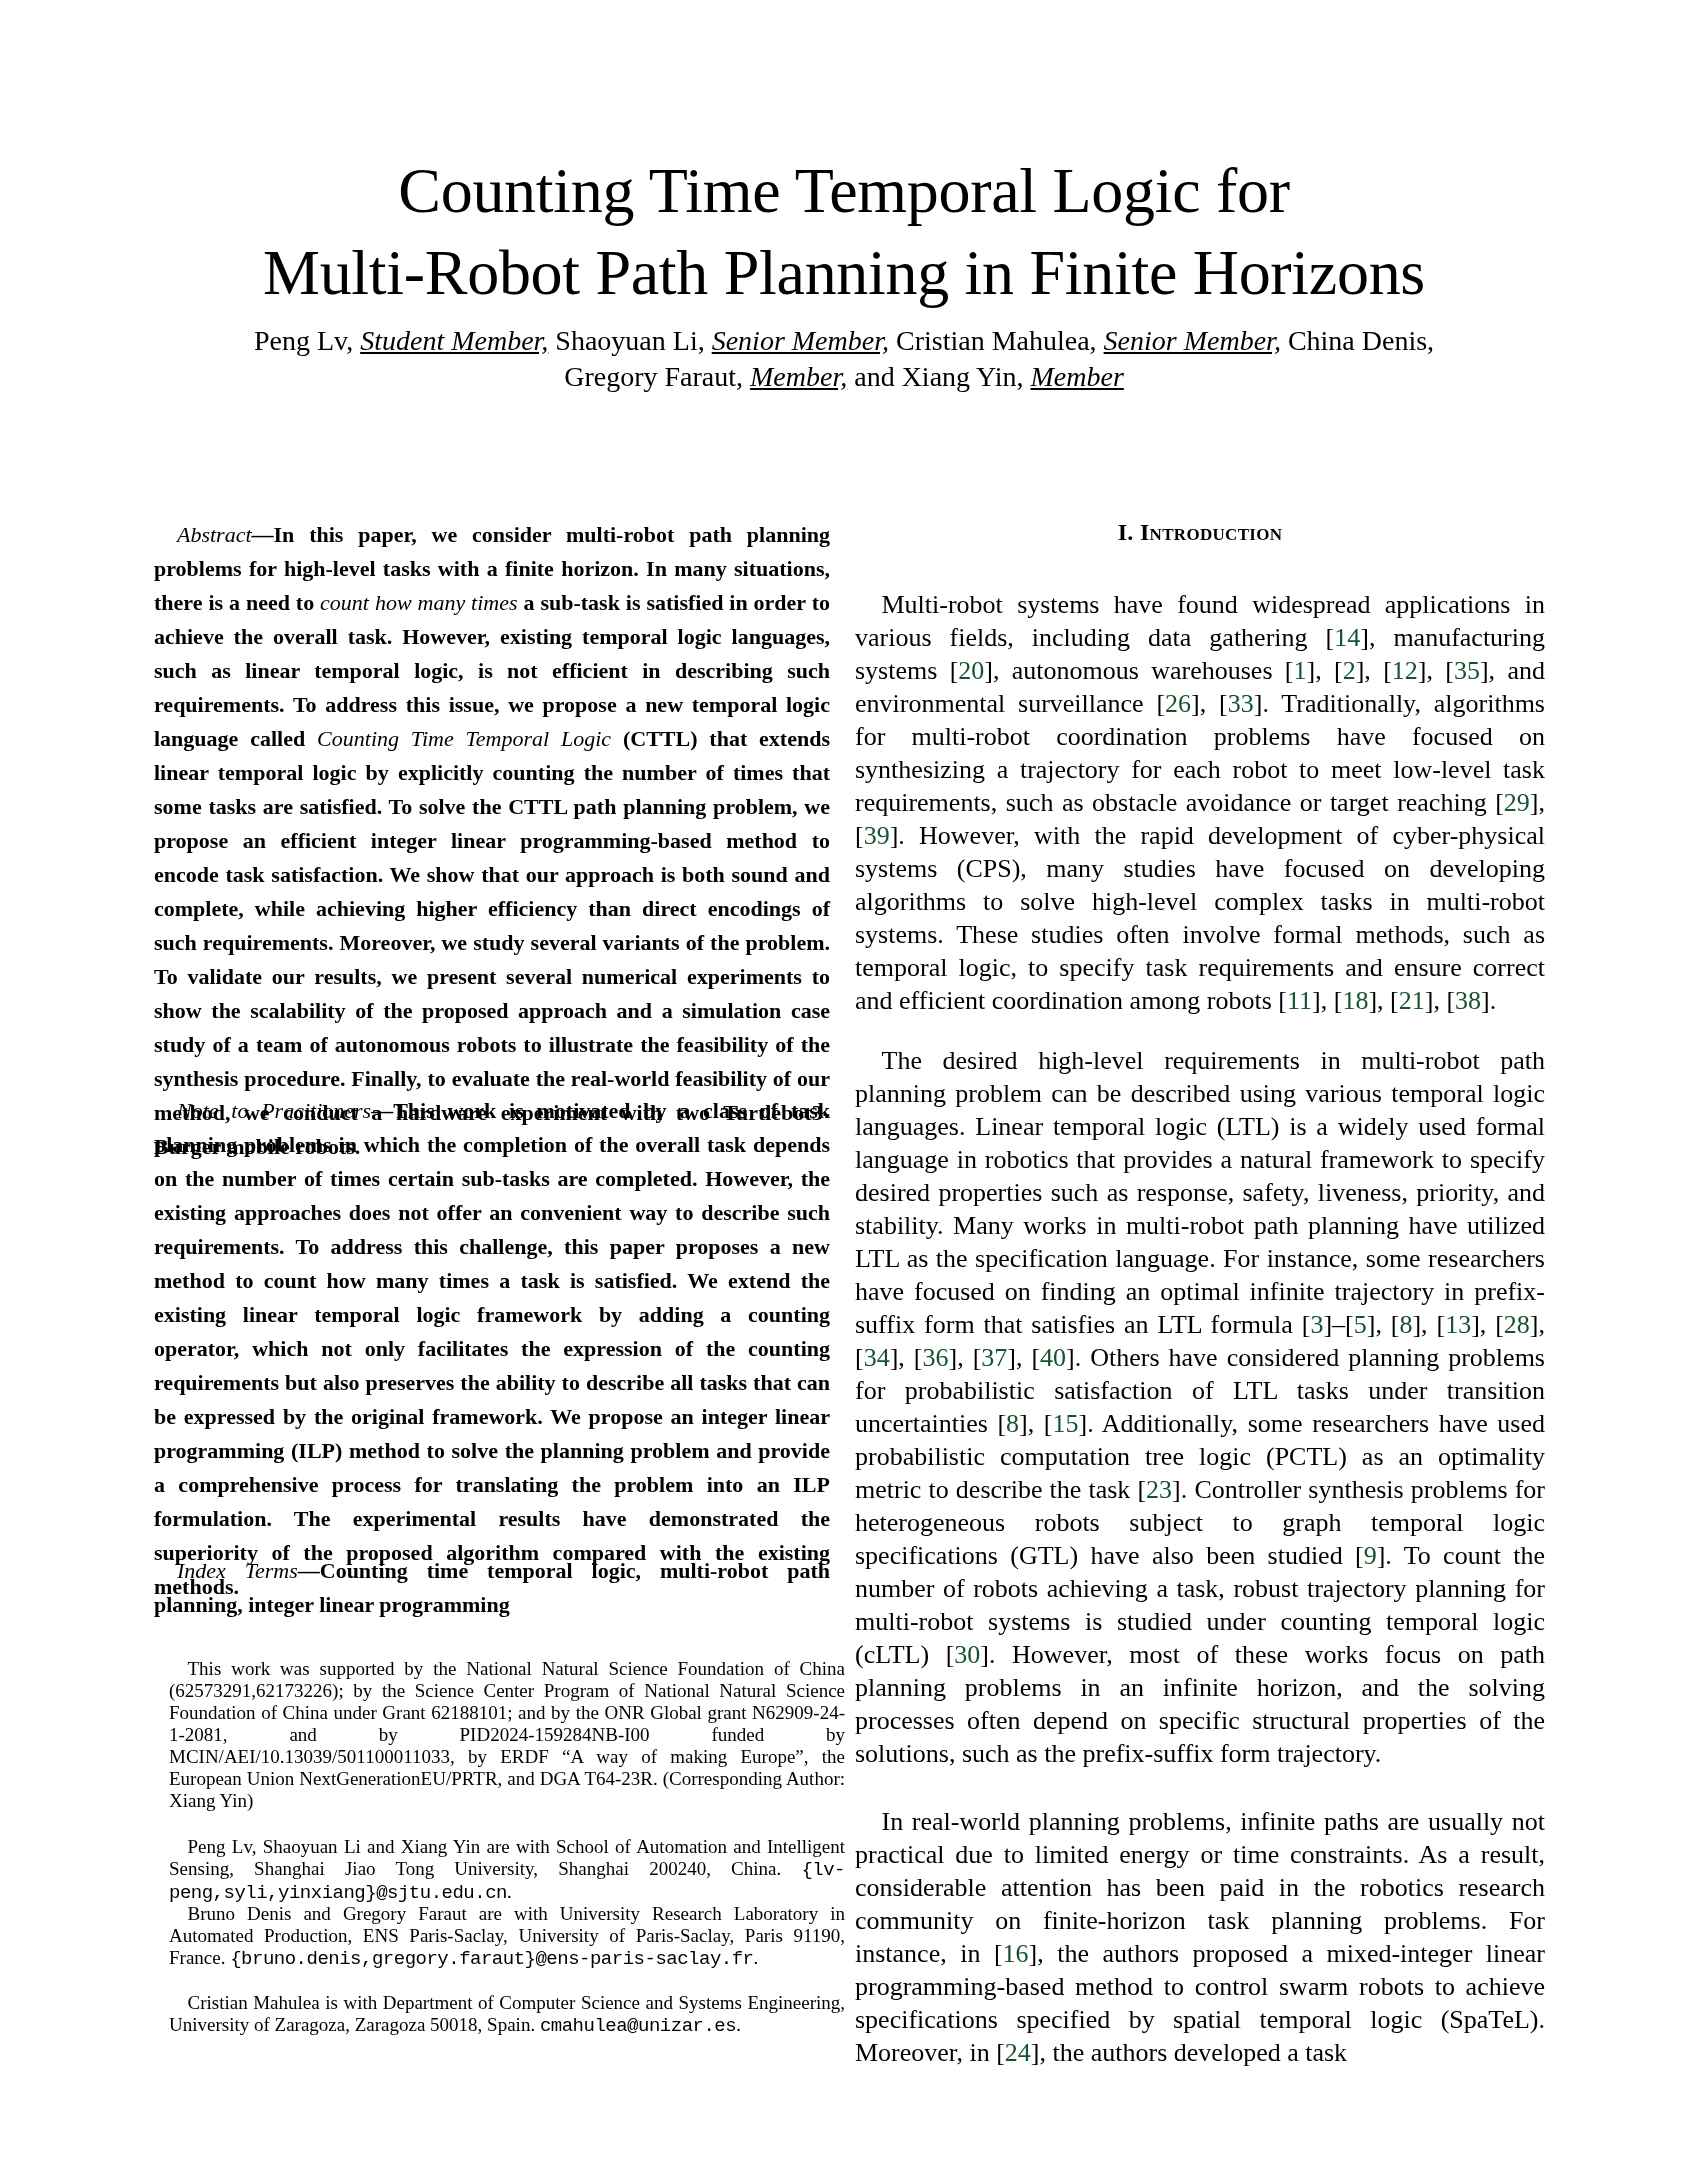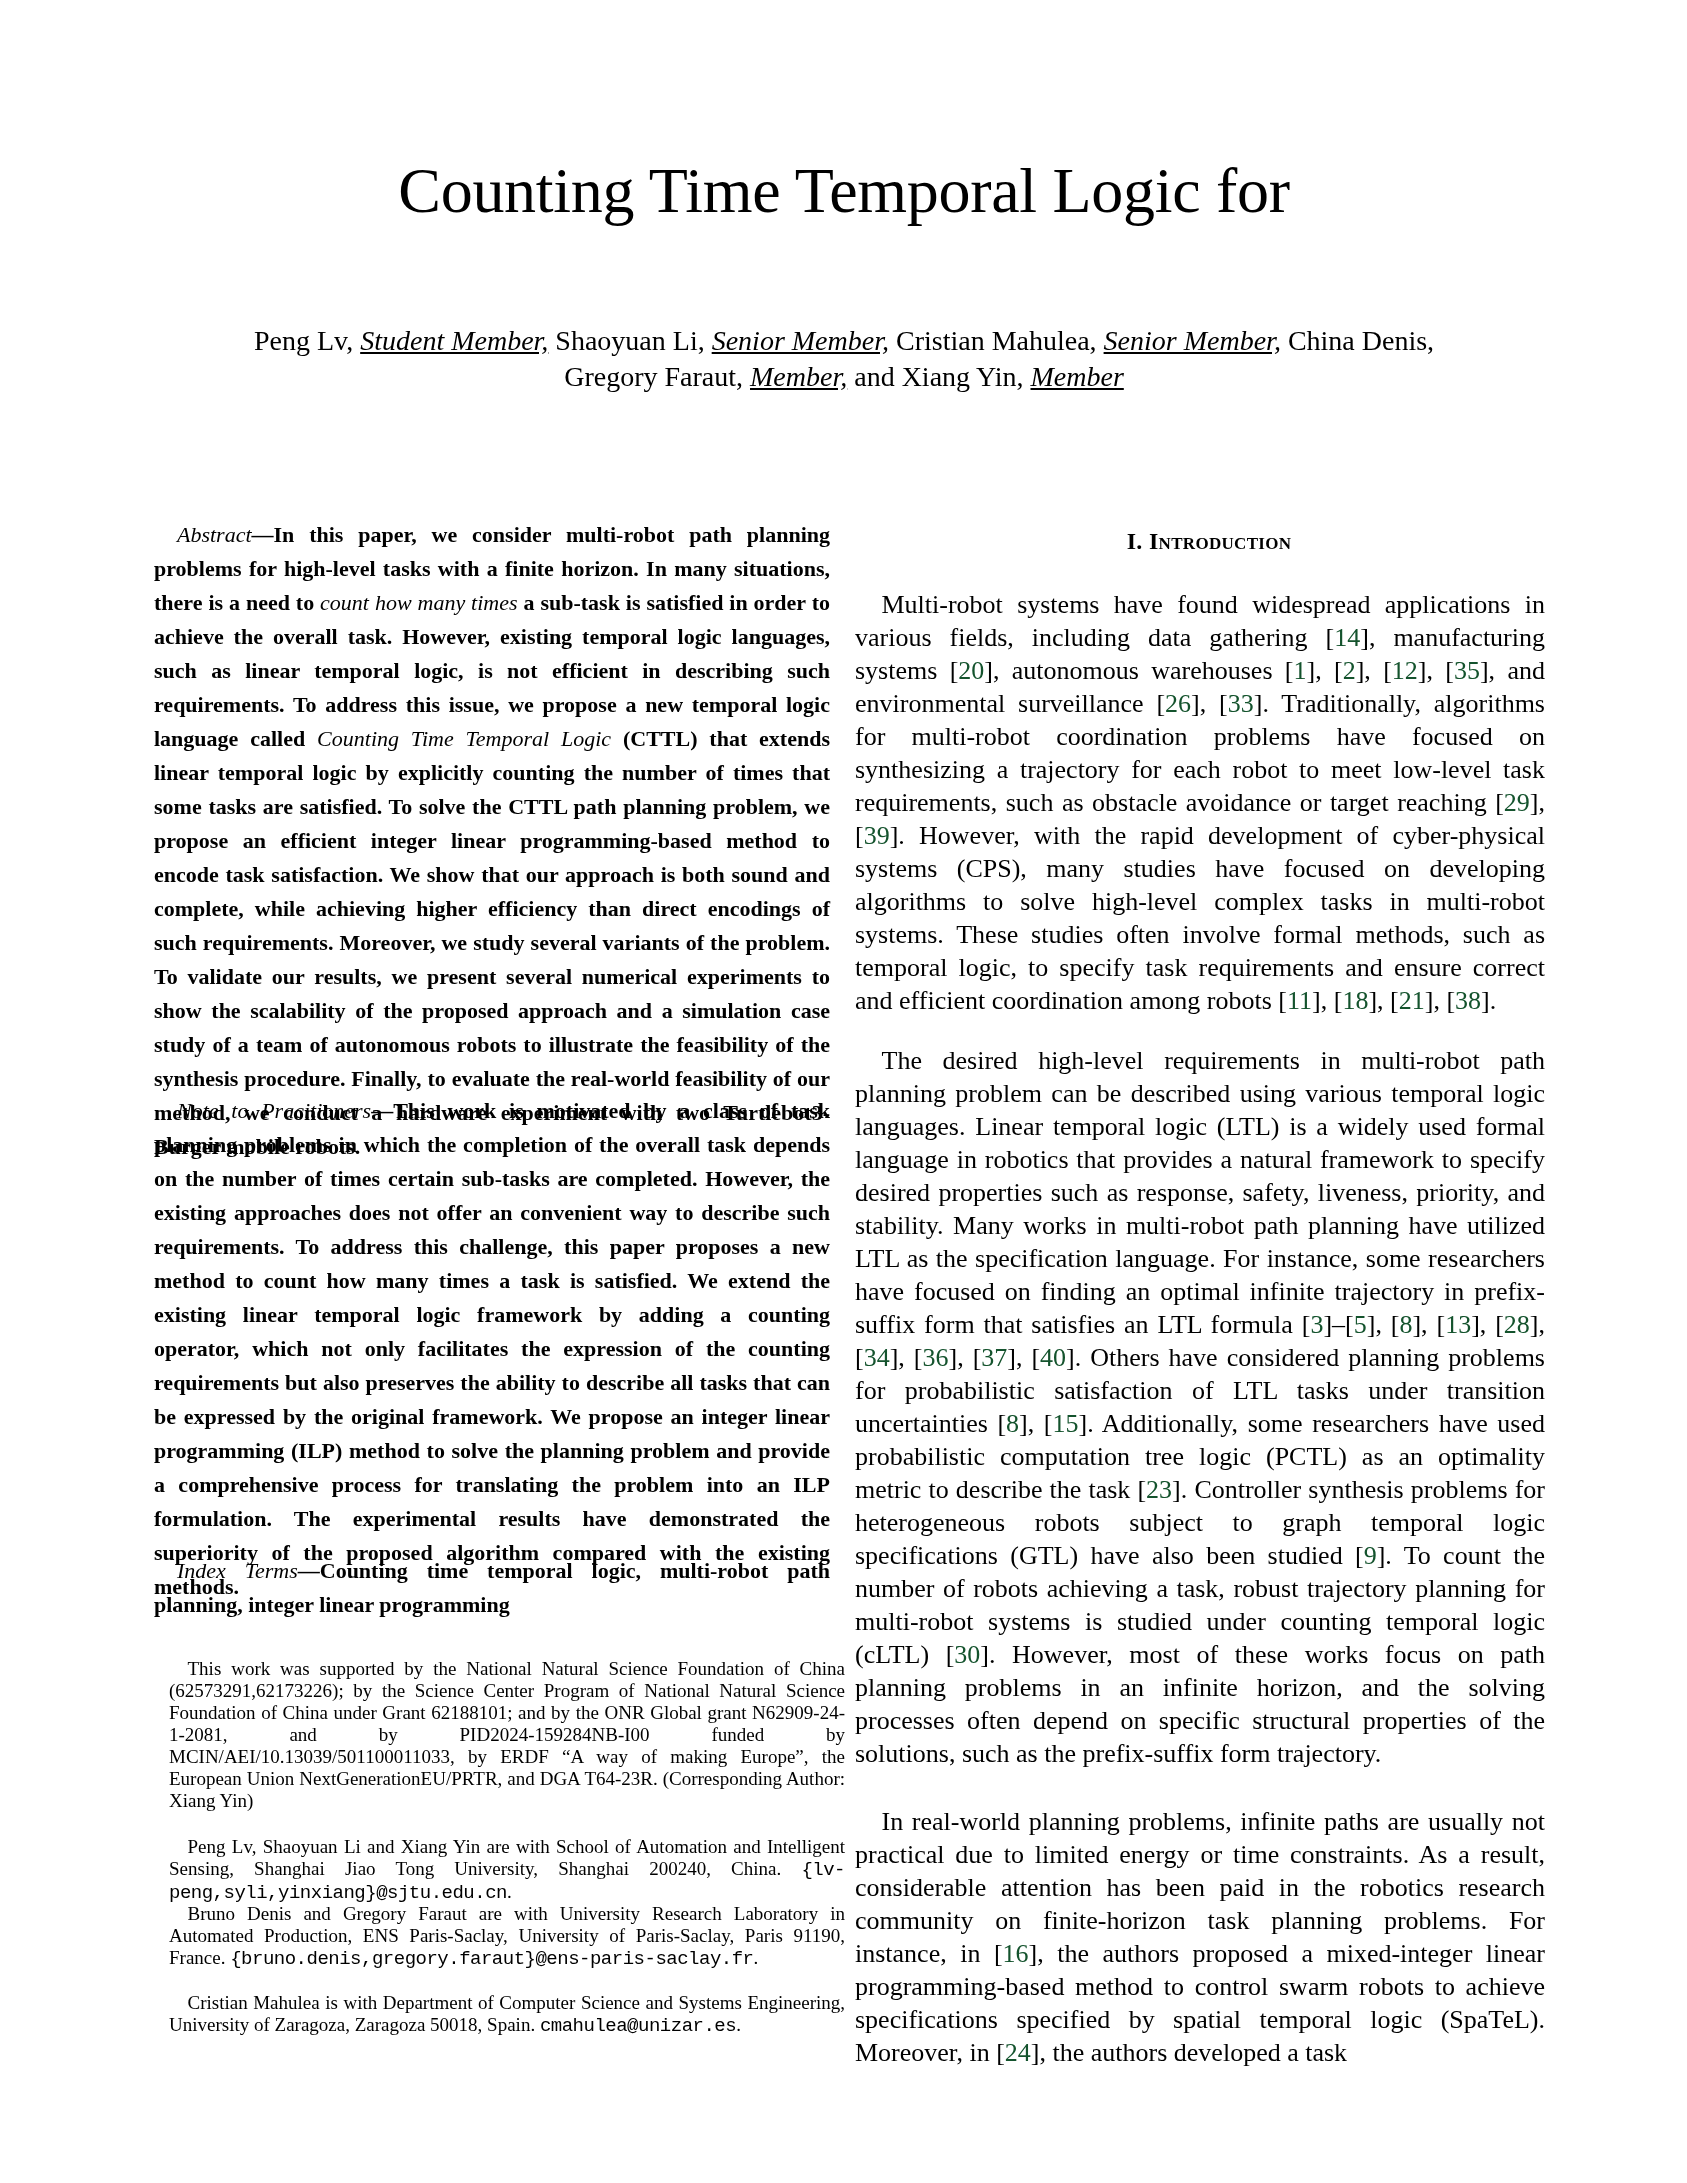--- a/index.html
+++ b/index.html
@@ -11,30 +11,31 @@
              font-size: 28px; line-height: 36px; }
   .authors i { font-style: italic; text-decoration: underline; }
   .abs { position: absolute; font-weight: bold; font-size: 22px; line-height: 34px;
          text-align: justify; text-indent: 23px; margin: 0; }
   .abs .lead { font-style: italic; font-weight: normal; }
   .abs i { font-style: italic; font-weight: normal; }
   .foot { position: absolute; font-size: 19px; line-height: 22px; text-align: justify;
           text-indent: 18.5px; margin: 15px; }
   .mono { font-family: "Liberation Mono", "DejaVu Sans Mono", monospace; font-size: 19px; letter-spacing: -0.5px; }
   .section-head { position: absolute; left: 855px; width: 690px; top: 518px; text-align: center;
-                  font-size: 24px; line-height: 29px; font-variant: small-caps; letter-spacing: 0.3px; margin: 9px; }
+                  font-size: 24px; line-height: 29px; font-variant: small-caps; letter-spacing: 0.3px; margin: 0; }
   .body { position: absolute; font-size: 26px; line-height: 33px; text-align: justify;
           text-indent: 26.5px; margin: 0; }
   .cite { color: #14532d; }
 </style>
 </head>
 <body>
 
 <h1 class="title">
   <span>Counting Time Temporal Logic for</span><br>
+  <span>Multi-Robot Path Planning in Finite Horizons</span>
 </h1>
 
 <div class="authors">
   <span>Peng Lv, </span><i>Student Member,</i><span> Shaoyuan Li, </span><i>Senior Member,</i><span> Cristian Mahulea, </span><i>Senior Member,</i><span> China Denis,</span><br>
   <span>Gregory Faraut, </span><i>Member,</i><span> and Xiang Yin, </span><i>Member</i>
 </div>
 
 <p class="abs" style="left:154px; width:676px; top:518px;">
   <span class="lead">Abstract</span><span>—</span><span>In this paper, we consider multi-robot path planning problems for high-level tasks with a finite horizon. In many situations, there is a need to </span><i>count how many times</i><span> a sub-task is satisfied in order to achieve the overall task. However, existing temporal logic languages, such as linear temporal logic, is not efficient in describing such requirements. To address this issue, we propose a new temporal logic language called </span><i>Counting Time Temporal Logic</i><span> (CTTL) that extends linear temporal logic by explicitly counting the number of times that some tasks are satisfied. To solve the CTTL path planning problem, we propose an efficient integer linear programming-based method to encode task satisfaction. We show that our approach is both sound and complete, while achieving higher efficiency than direct encodings of such requirements. Moreover, we study several variants of the problem. To validate our results, we present several numerical experiments to show the scalability of the proposed approach and a simulation case study of a team of autonomous robots to illustrate the feasibility of the synthesis procedure. Finally, to evaluate the real-world feasibility of our method, we conduct a hardware experiment with two Turtlebot3-Burger mobile robots.</span>
 </p>

